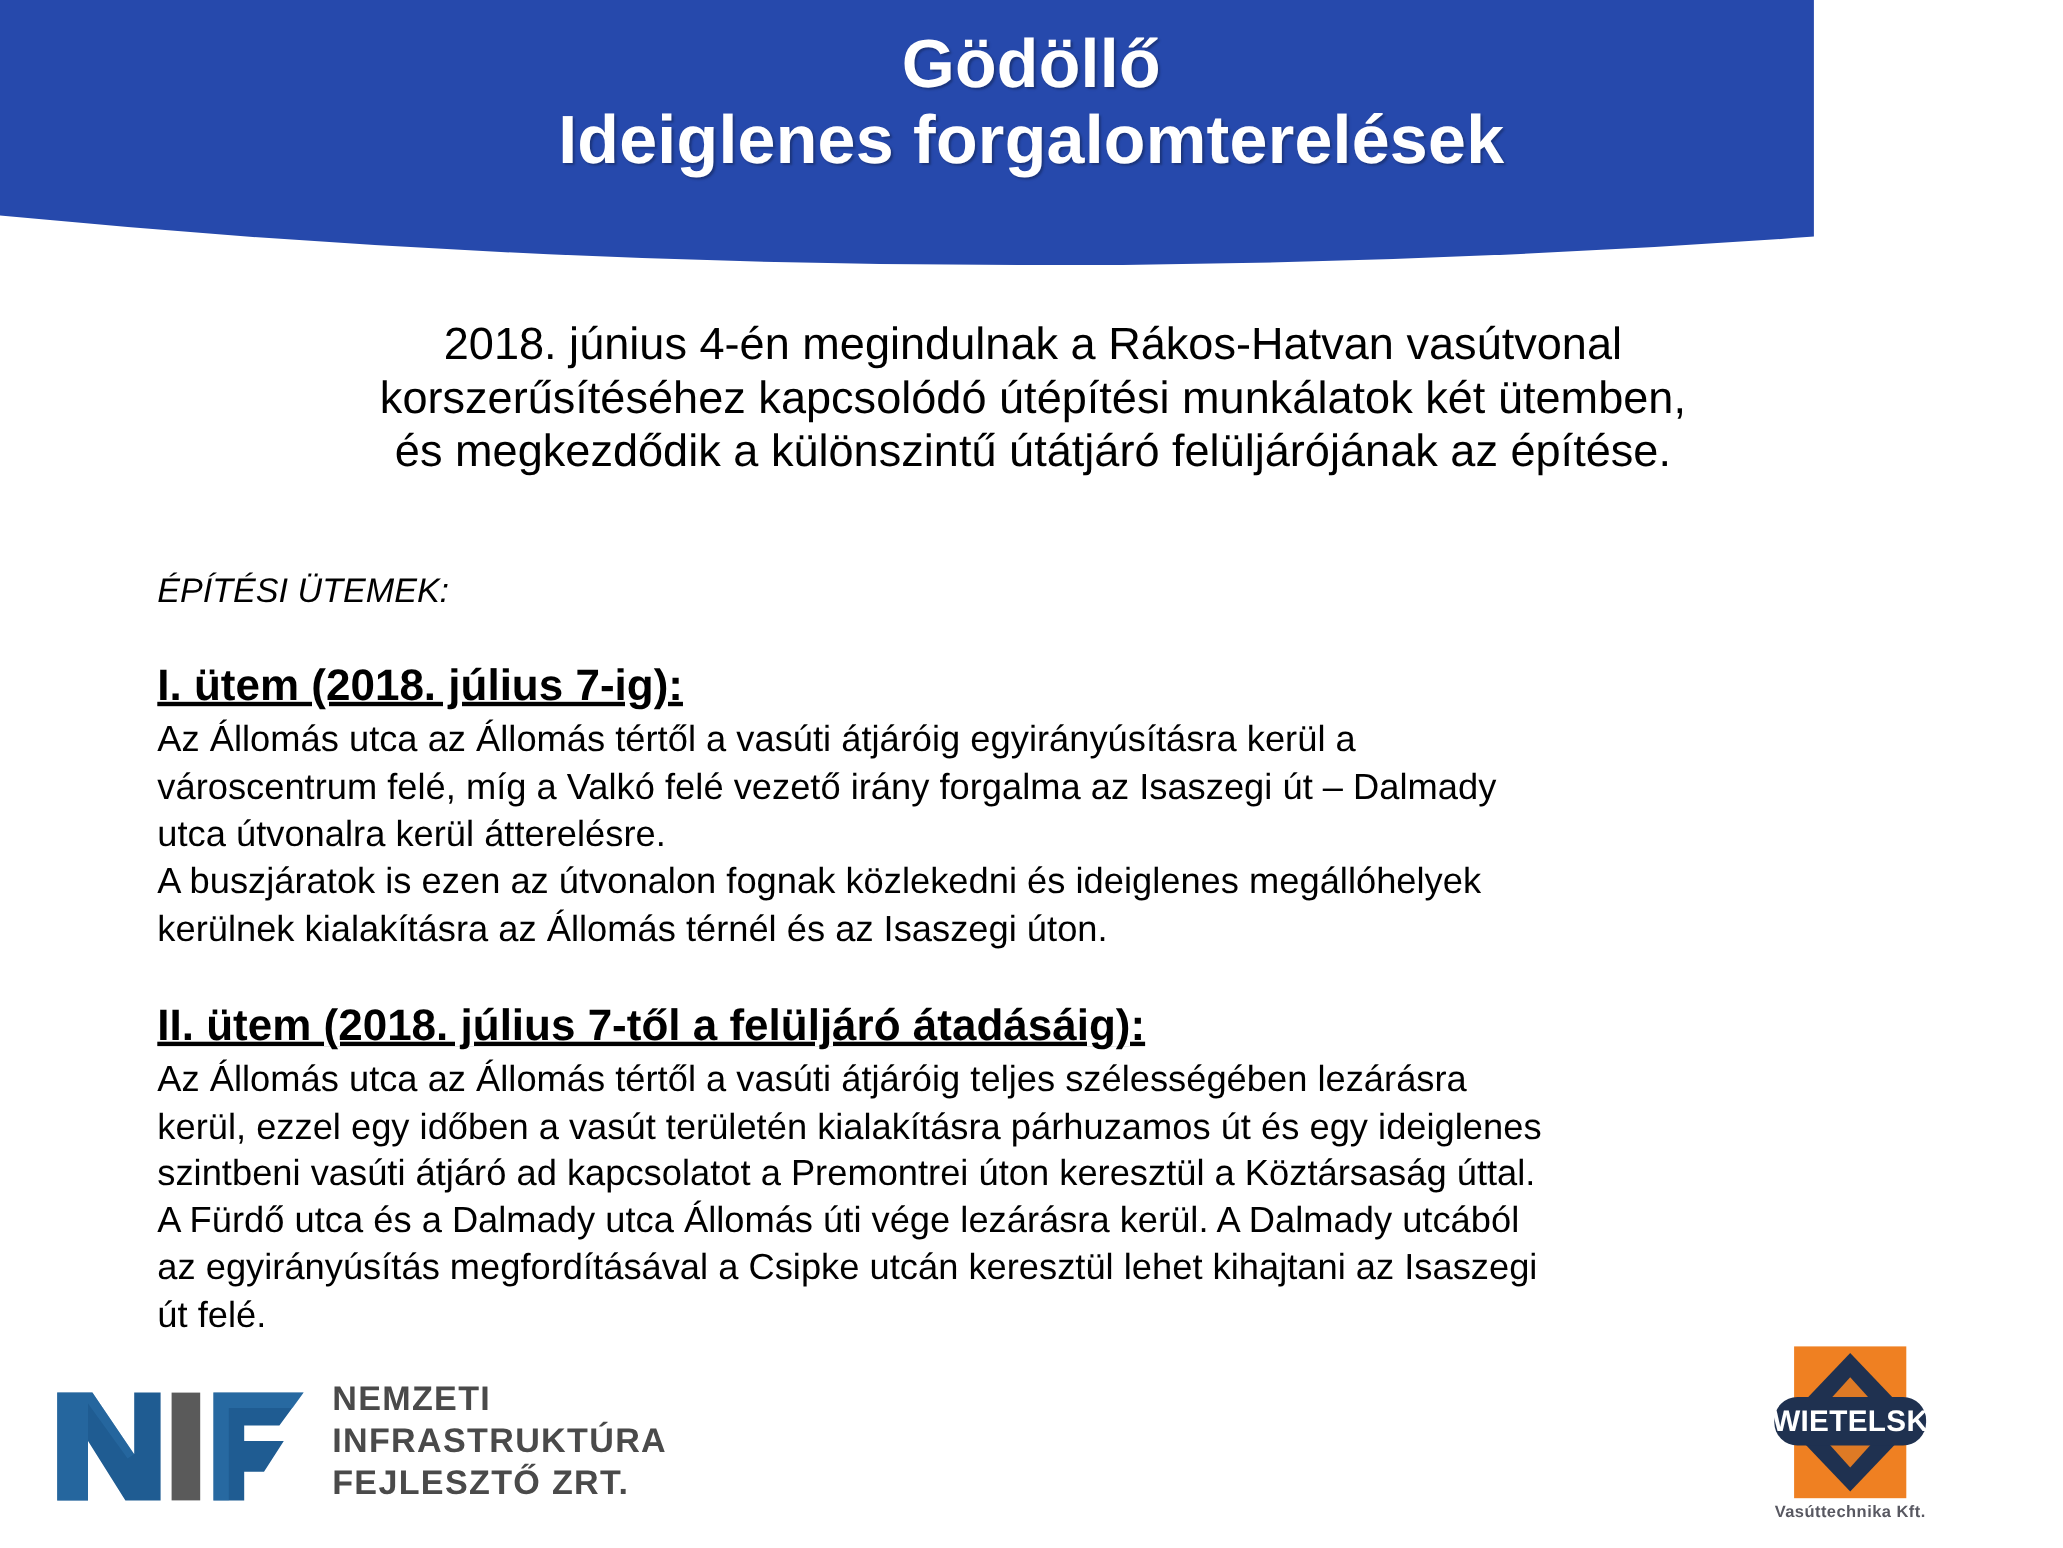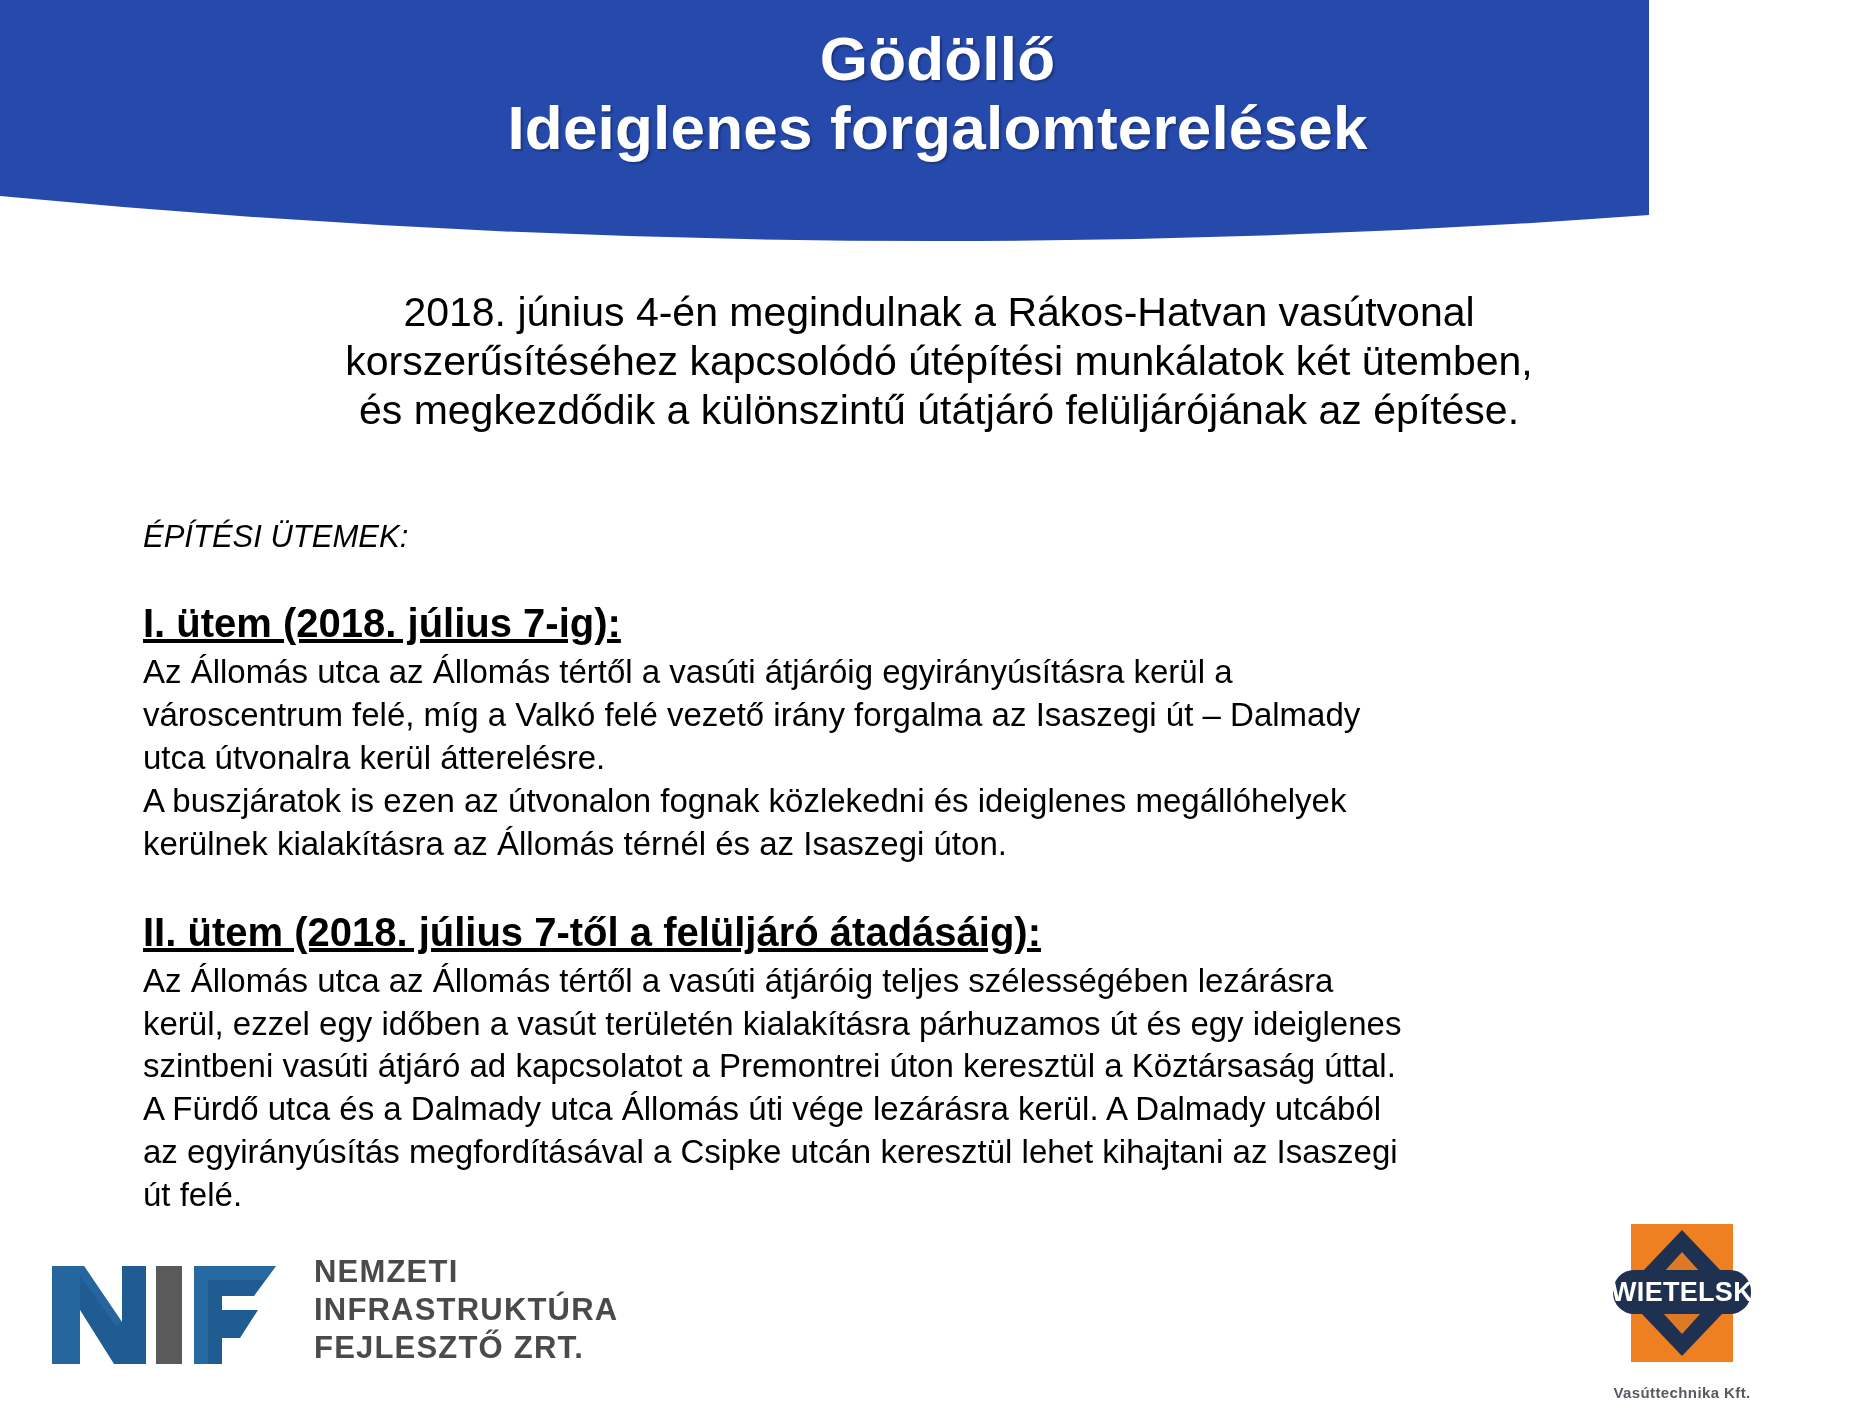--- a/index.html
+++ b/index.html
@@ -99,21 +99,21 @@
 
   
   #nif-logo {
     position: absolute;
     left: 50px;
     top: 1248px;
     width: 620px;
     height: 124px;
     display: flex;
     align-items: center;
-    gap: 34px;
+    gap: 22px;
   }
   #nif-mark { width: 230px; height: 116px; flex: none; }
   #nif-wordmark {
     display: flex;
     flex-direction: column;
     justify-content: center;
     color: #4a4a4a;
     font-weight: bold;
     font-size: 31px;
     line-height: 1.23;
@@ -127,21 +127,21 @@
     width: 180px;
     height: 175px;
   }
   #swietelsky-mark { width: 150px; height: 142px; display: block; margin: 0 auto; }
   #swietelsky-sub {
     text-align: center;
     color: #3b3b46;
     font-weight: bold;
     font-size: 15px;
     letter-spacing: 0.4px;
-    margin-top: 20px;
+    margin-top: 2px;
     filter: blur(0.5px);
     opacity: 0.85;
   }
 </style>
 </head>
 <body>
 
 <div id="slide">
 
   <div id="header-banner">

